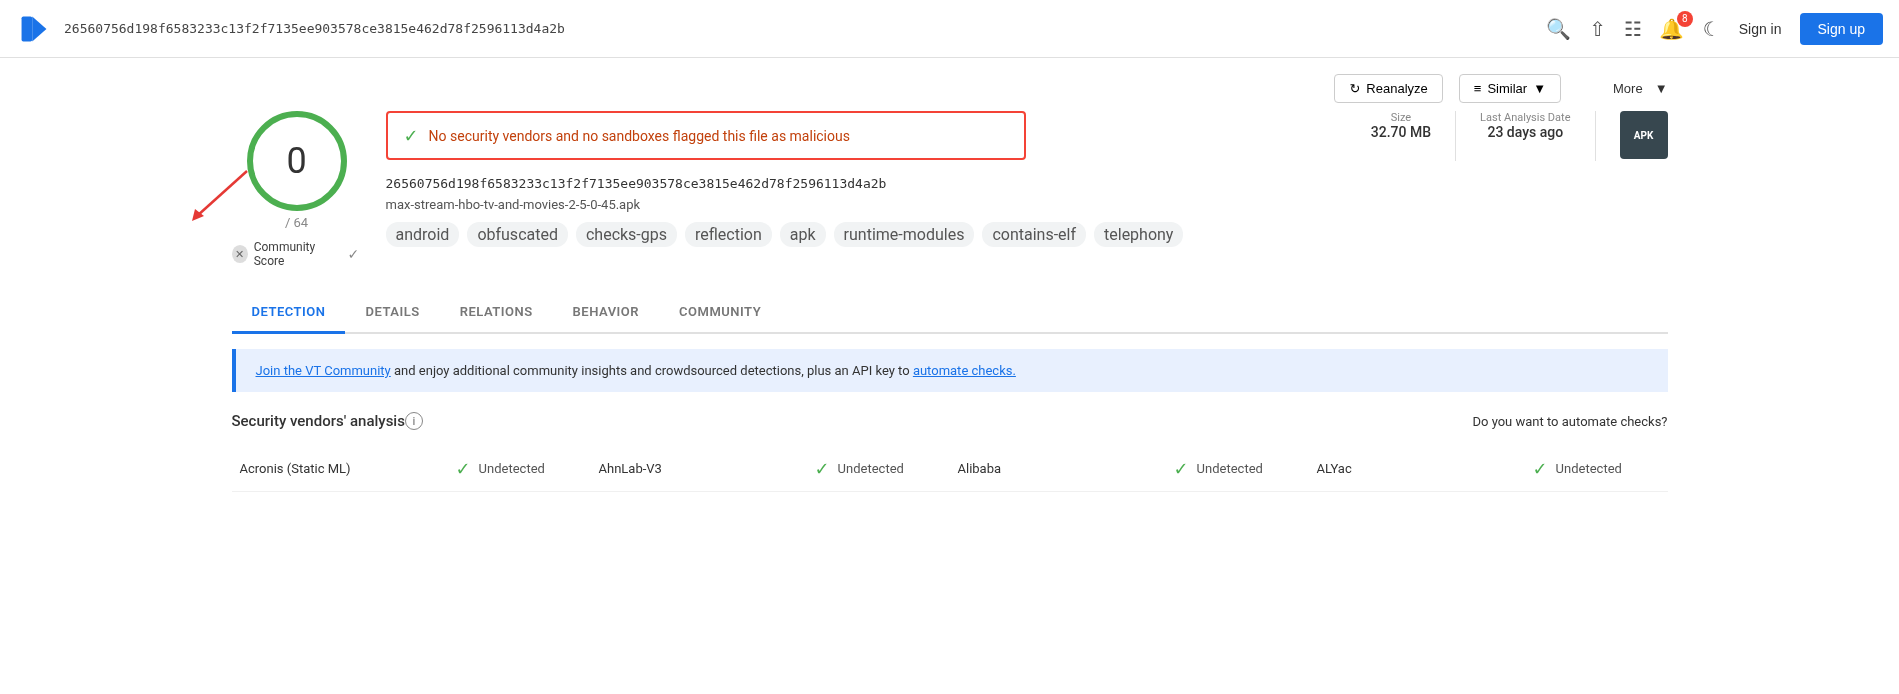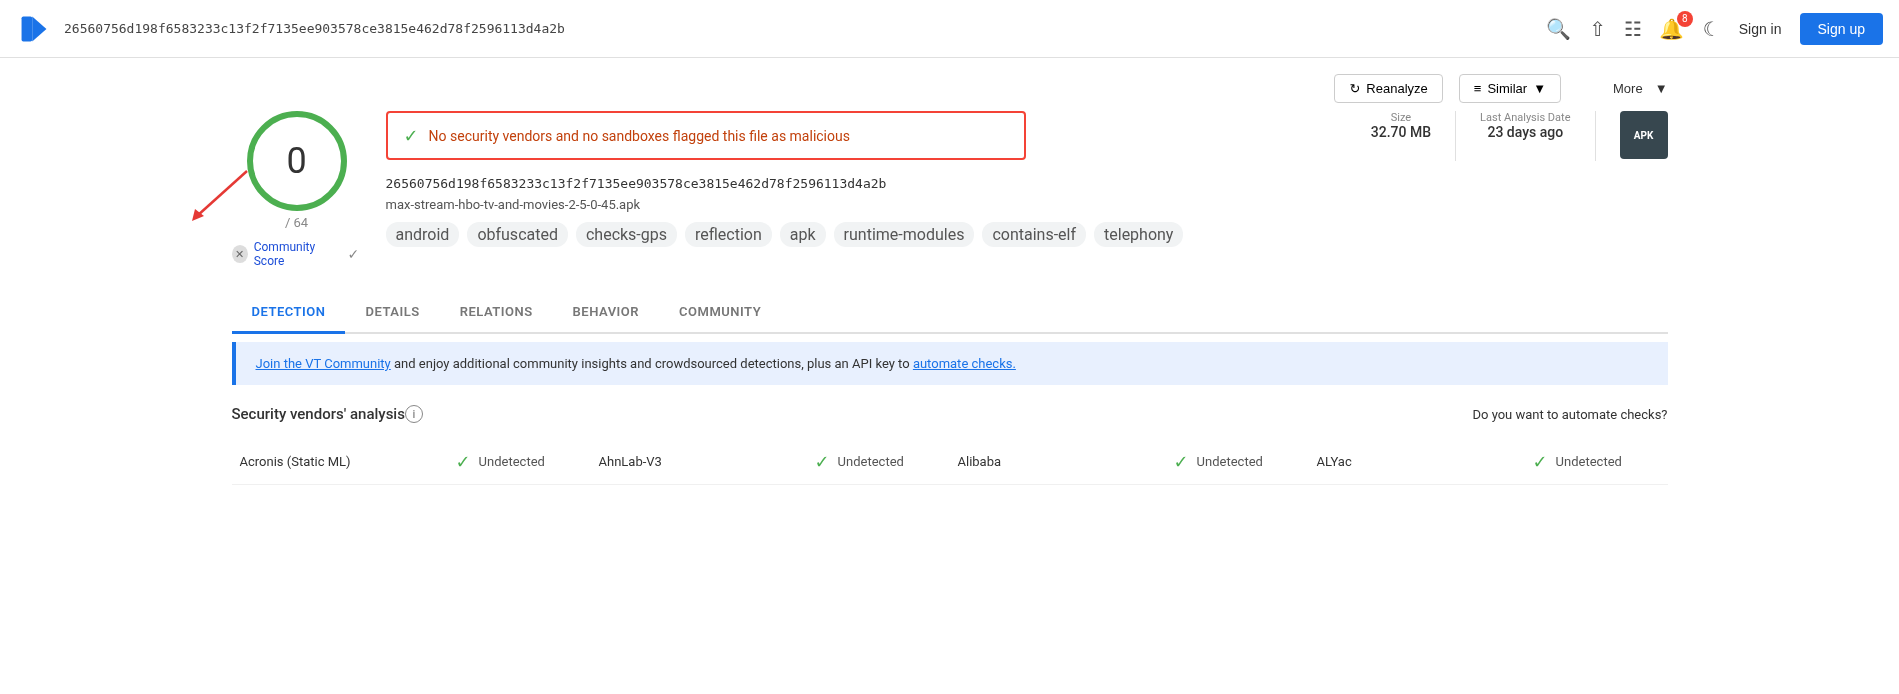--- a/index.html
+++ b/index.html
@@ -102,21 +102,21 @@
     }
     .community-score-row {
       display: flex; align-items: center; gap: 6px; margin-top: 10px;
     }
     .close-icon-small {
       width: 18px; height: 18px; background: #ddd; border-radius: 50%;
       display: flex; align-items: center; justify-content: center;
       font-size: 11px; color: #666; cursor: pointer;
     }
     .community-score-label {
-      font-size: 12px; color: #1d4ed8;
+      font-size: 12px; color: #404040;
     }
     .check-icon-small {
       width: 18px; height: 18px;
       display: flex; align-items: center; justify-content: center;
       color: #888; font-size: 14px;
     }
 
     
     .info-area { flex: 1; }
 
@@ -214,21 +214,21 @@
     .tab-item.active {
       color: #1a73e8;
       border-bottom: 3px solid #1a73e8;
     }
 
     
     .community-banner {
       background: #e8f0fe;
       padding: 14px 20px;
       font-size: 13px;
-      margin-top: 8px;
+      margin-top: 15px;
       border-left: 4px solid #1a73e8;
     }
     .community-banner a {
       color: #1a73e8; text-decoration: underline; cursor: pointer;
     }
 
     
     .security-section {
       padding: 20px 0;
     }

